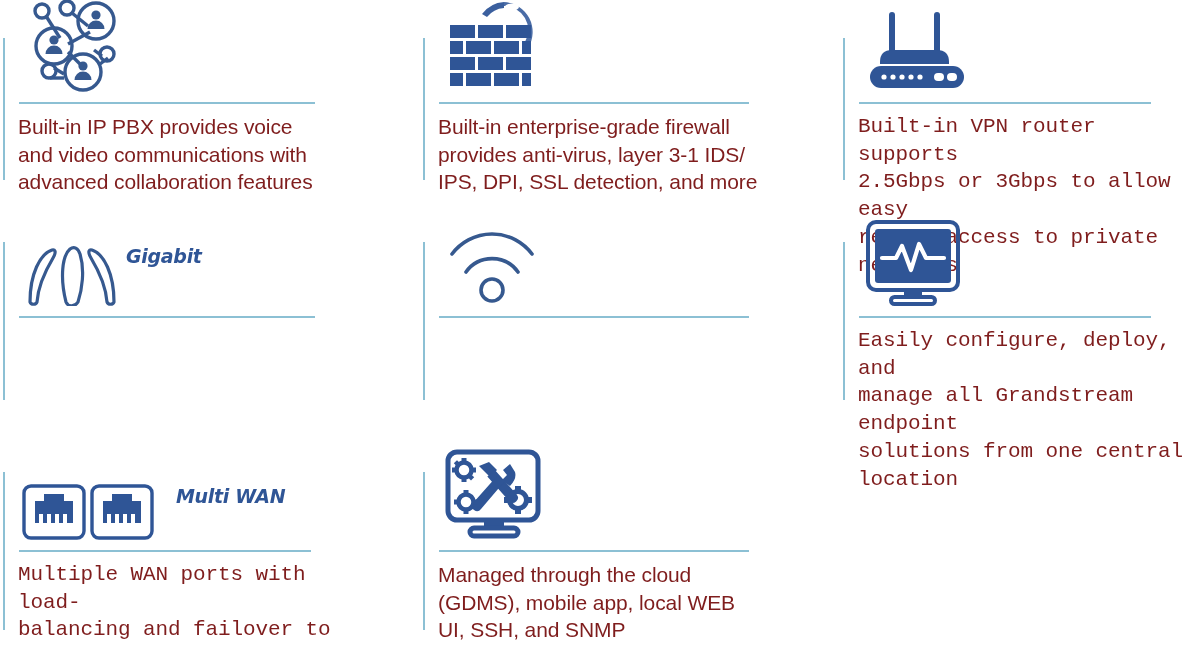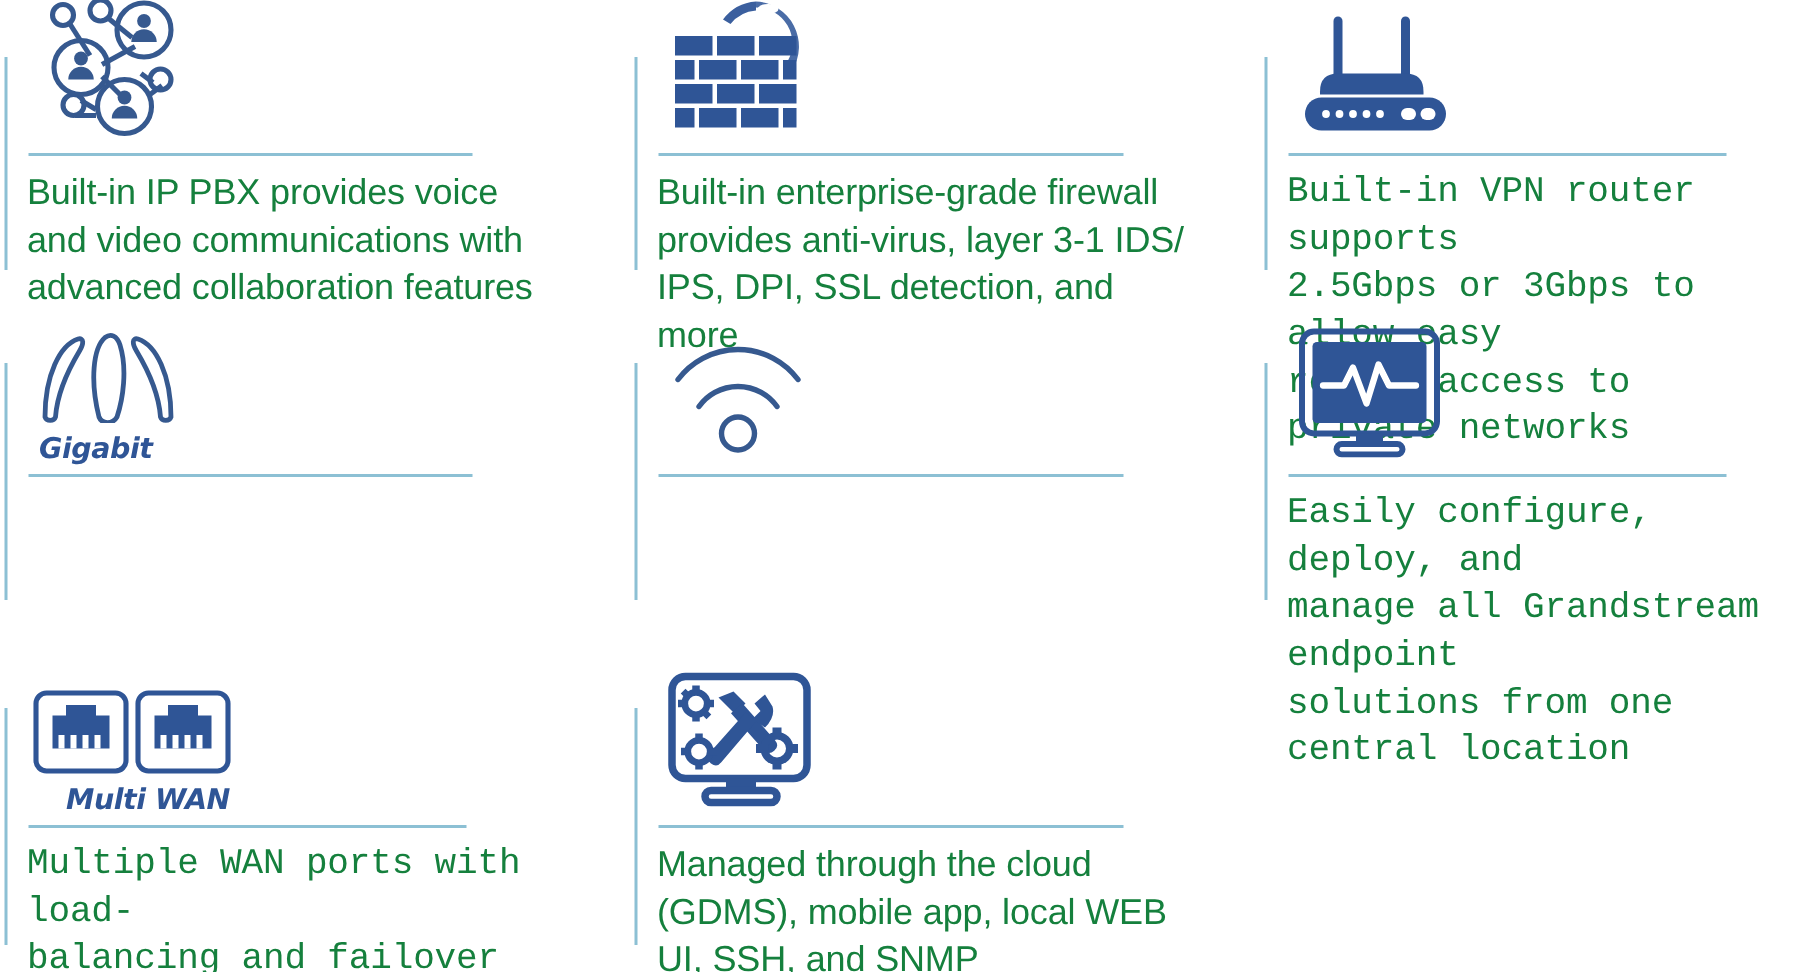--- a/index.html
+++ b/index.html
@@ -46,35 +46,35 @@
   .icon-label{
     font-family:"DejaVu Sans",sans-serif;
     font-style:italic;
     font-weight:bold;
     color:#2f5596;
     font-size:19px;
     letter-spacing:-0.3px;
     margin-top:1px;
     padding-left:4px;
   }
-  .iconstack{display:flex;flex-direction:column;align-items:flex-start;}
+  .iconstack{display:flex;align-items:flex-start;}
 
   .divider{
     height:2px;
     background:#8cc0d4;
     margin-top:6px;
     margin-left:1px;
   }
   .c1 .divider{width:296px;}
   .c2 .divider{width:310px;}
   .c3 .divider{width:292px;}
 
   .desc{
-    color:#15803d;
-    font-size:24px;
+    color:#7f1d1d;
+    font-size:21px;
     line-height:1.32;
     letter-spacing:-0.1px;
     margin-top:9px;
     max-width:352px;
     white-space:pre-line;
   }
   .c3 .desc{max-width:350px;font-family:Liberation Mono, monospace;}
 
   
   .r1 .icon-wrap{align-items:flex-end;}

